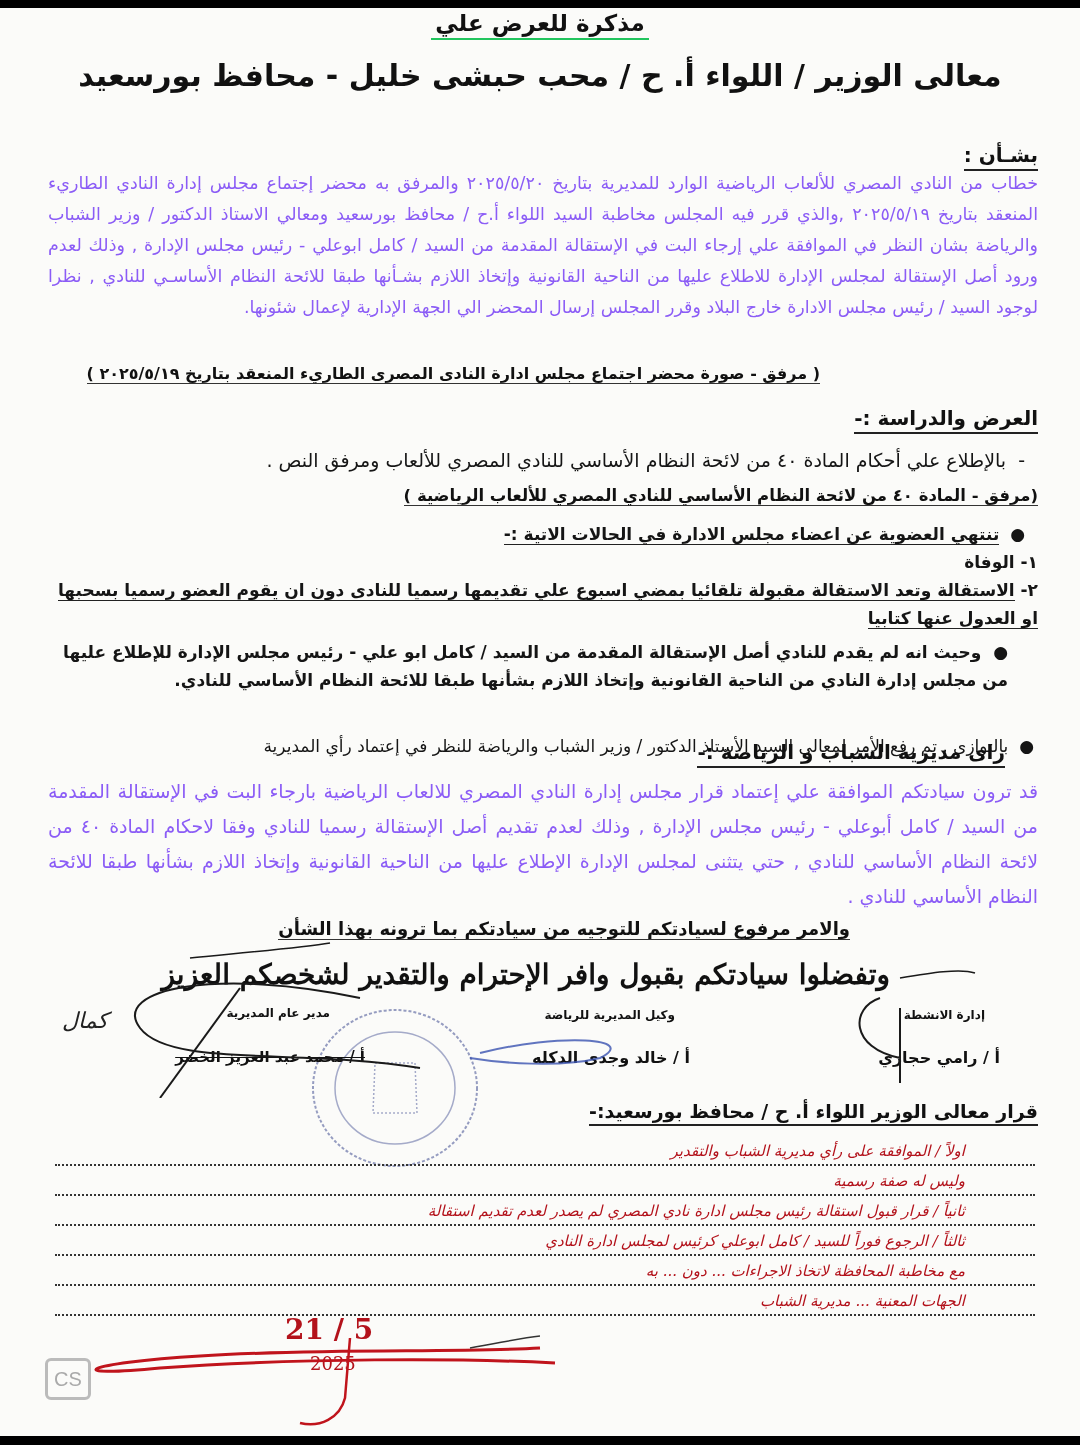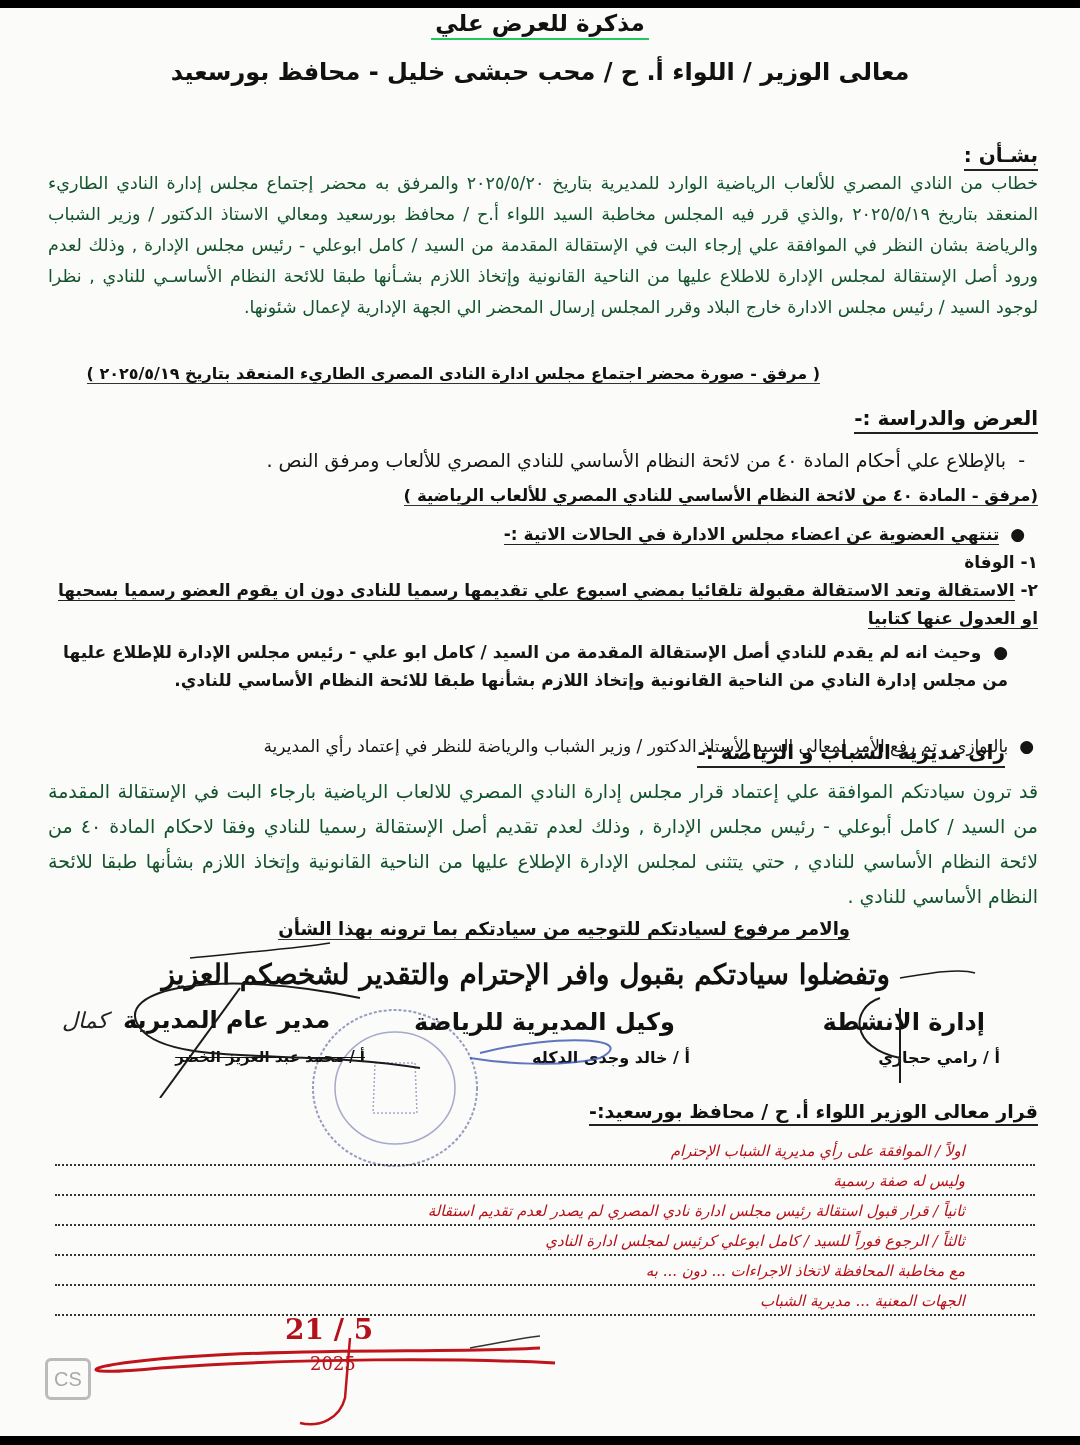--- a/index.html
+++ b/index.html
@@ -2,30 +2,30 @@
 <html><head>
 <meta charset="utf-8">
 <style>
   html, body { margin:0; padding:0; }
   body { width:1080px; height:1445px; background:#000; position:relative; overflow:hidden; font-family:"DejaVu Sans", sans-serif; }
   .page { position:absolute; left:0; top:8px; width:1080px; height:1428px; background:#fbfbf9; overflow:hidden; }
   .rtl { direction:rtl; unicode-bidi:embed; }
   .abs { position:absolute; }
   .title { left:0; width:1080px; top:2px; text-align:center; font-weight:bold; font-size:23px; color:#111; }
   .title span { border-bottom:2px solid #22c55e; padding:0 4px 2px; }
-  .addressee { left:0; width:1080px; top:50px; text-align:center; font-weight:bold; font-size:24px; color:#111; }
+  .addressee { left:0; width:1080px; top:50px; text-align:center; font-weight:bold; font-size:30px; color:#111; }
   .heading { font-weight:bold; font-size:20px; color:#111; }
   .heading span.u { border-bottom:2px solid #222; padding-bottom:2px; }
-  .para { font-size:17.5px; line-height:31px; color:#14532d; text-align:justify; text-align-last:right; }
+  .para { font-size:17.5px; line-height:31px; color:#8b5cf6; text-align:justify; text-align-last:right; }
   .bold-ul { font-weight:bold; font-size:16px; color:#111; }
   .bold-ul span { border-bottom:1.5px solid #333; }
   .bullet { font-size:17px; line-height:28px; color:#151515; }
   .num { font-size:17px; line-height:28px; color:#151515; font-weight:bold; }
   .underline-bold { font-weight:bold; border-bottom:1.5px solid #222; }
-  .sigrow { font-weight:bold; font-size:24px; color:#111; }
+  .sigrow { font-weight:bold; font-size:12px; color:#111; }
   .hand { color:#b3121b; font-family:"DejaVu Serif", serif; font-style:italic; font-size:15px; }
   .dots { border-bottom:2px dotted #333; }
   .watermark { left:45px; top:1350px; font-size:30px; color:#b5b5b5; font-family:"Liberation Sans", sans-serif; display:flex; align-items:center; gap:6px; }
   .cs-box { width:40px; height:36px; border:3px solid #bbb; border-radius:6px; display:flex; align-items:center; justify-content:center; font-size:20px; color:#aaa; }
 </style>
 </head>
 <body>
 
 <div class="page">
 
@@ -92,21 +92,21 @@
     <path d="M240 50 L160 160" fill="none" stroke="#1a1a1a" stroke-width="2"></path>
     <path d="M880 60 C850 70 850 110 900 120 M900 70 L900 145" fill="none" stroke="#1a1a1a" stroke-width="2"></path>
     <path d="M480 115 C560 95 640 100 600 120 C560 130 500 125 470 120" fill="none" stroke="#3a52b0" stroke-width="2" opacity="0.8"></path>
     <path d="M190 20 C240 15 300 10 330 5" fill="none" stroke="#1a1a1a" stroke-width="1.5"></path>
     <path d="M900 40 C930 35 960 30 975 35" fill="none" stroke="#1a1a1a" stroke-width="1.5"></path>
   </svg>
 
   <div class="abs heading rtl" style="right:42px; top:1092px; font-size:19px;"><span class="u">قرار معالى الوزير اللواء أ. ح / محافظ بورسعيد:-</span></div>
 
   <div class="abs rtl" style="right:45px; left:55px; top:1128px;">
-    <div class="dots hand" style="height:28px; line-height:30px; padding-right:70px;">اولاً / الموافقة على رأي مديرية الشباب الإحترام</div>
+    <div class="dots hand" style="height:28px; line-height:30px; padding-right:70px;">اولاً / الموافقة على رأي مديرية الشباب والتقدير</div>
     <div class="dots hand" style="height:28px; line-height:30px; padding-right:70px;">وليس له صفة رسمية</div>
     <div class="dots hand" style="height:28px; line-height:30px; padding-right:70px;">ثانياً / قرار قبول استقالة رئيس مجلس ادارة نادي المصري لم يصدر لعدم تقديم استقالة</div>
     <div class="dots hand" style="height:28px; line-height:30px; padding-right:70px;">ثالثاً / الرجوع فوراً للسيد / كامل ابوعلي كرئيس لمجلس ادارة النادي</div>
     <div class="dots hand" style="height:28px; line-height:30px; padding-right:70px;">مع مخاطبة المحافظة لاتخاذ الاجراءات ... دون ... به</div>
     <div class="dots hand" style="height:28px; line-height:30px; padding-right:70px;">الجهات المعنية ... مديرية الشباب</div>
   </div>
 
   <div class="abs hand" style="left:285px; top:1305px; font-size:28px; font-weight:bold; font-style:normal;">21 / 5</div>
   <div class="abs hand" style="left:310px; top:1345px; font-size:18px; font-style:normal;">2025</div>
   <svg class="abs" style="left:0; top:1300px;" width="700" height="120">

